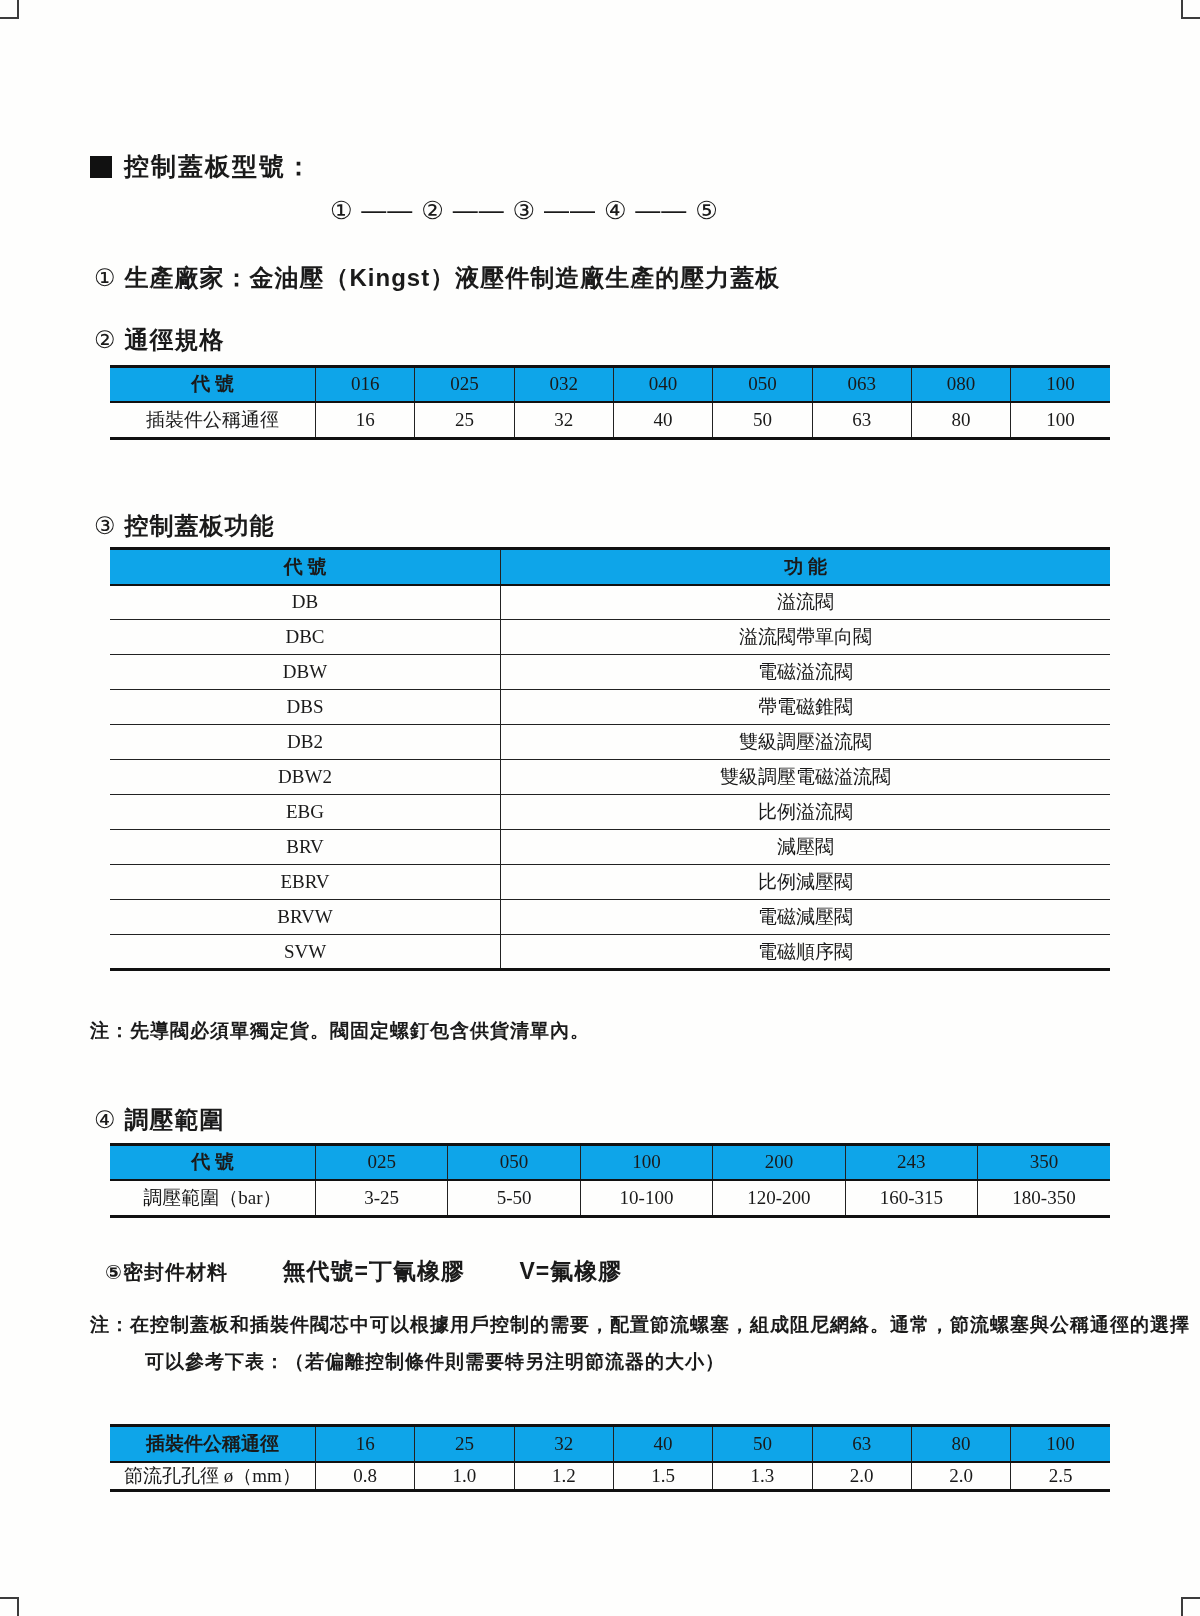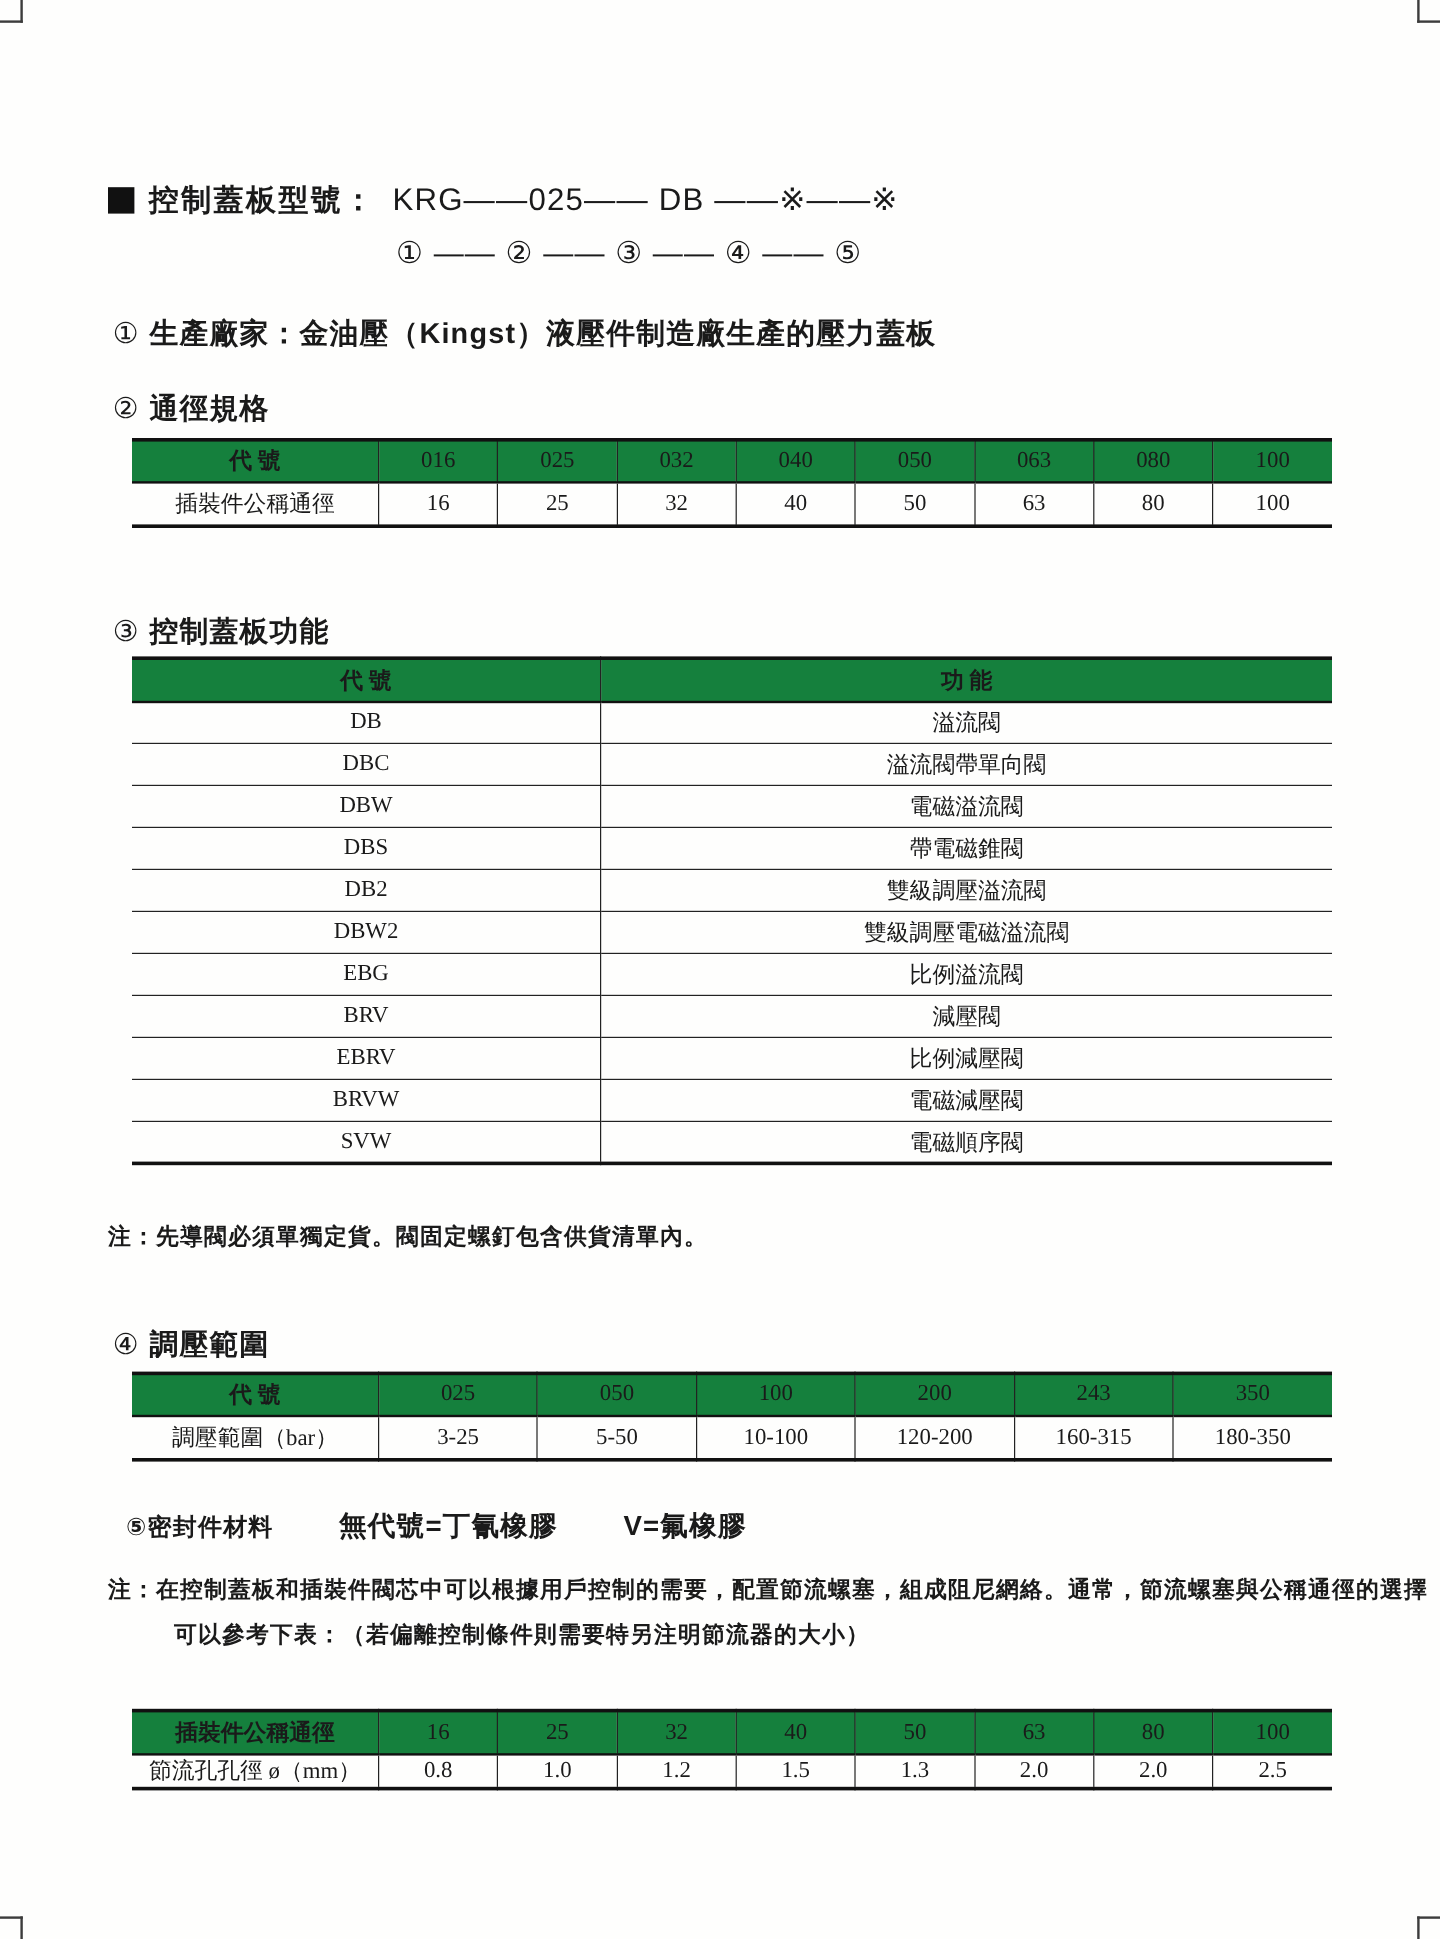--- a/index.html
+++ b/index.html
@@ -29,21 +29,21 @@
   .sec-line .marker{font-weight:400;margin-right:8px;}
   .note{font-size:19px;font-weight:600;letter-spacing:1px;}
 
   
   table{border-collapse:collapse;table-layout:fixed;width:1000px;
         border-top:3px solid #111;border-bottom:3px solid #111;}
   td{text-align:center;vertical-align:middle;padding:0;
      font-family:"Liberation Serif","DejaVu Serif",serif;font-size:19px;color:#1a1a1a;}
   td + td{border-left:1px solid #222;}
   tr + tr td{border-top:1px solid #222;}
-  tr.hdr td{background:#15803d;}
+  tr.hdr td{background:#0ea5e9;}
   tr.hdr + tr td{border-top:2px solid #111;}
   tr{height:37px;}
   tr.hdr{height:35px;}
   tr.hdr td:first-child{font-weight:bold;}
   .t-spec td:first-child{width:205px;}
   .t-range td:first-child{width:205px;}
   .t-orifice td:first-child{width:205px;}
   .t-orifice tr{height:24px;}
   .t-orifice tr.hdr{height:36px;}
   .t-func td:first-child{width:390px;}
@@ -59,21 +59,20 @@
 <body>
 
 <div class="crop tl"></div>
 <div class="crop tr"></div>
 <div class="crop bl"></div>
 <div class="crop br"></div>
 
 <div class="abs title-row">
   <span class="square"></span>
   <span class="title-label">控制蓋板型號：</span>
-  <span class="title-code">KRG——025—— DB ——※——※</span>
 </div>
 <div class="abs markers-row">① —— ② —— ③ —— ④ —— ⑤</div>
 
 <div class="abs sec-line" style="left:94px;top:262px;">
   <span class="marker">①</span><span>生產廠家：金油壓（Kingst）液壓件制造廠生產的壓力蓋板</span>
 </div>
 
 <div class="abs sec-line" style="left:94px;top:324px;">
   <span class="marker">②</span><span>通徑規格</span>
 </div>

